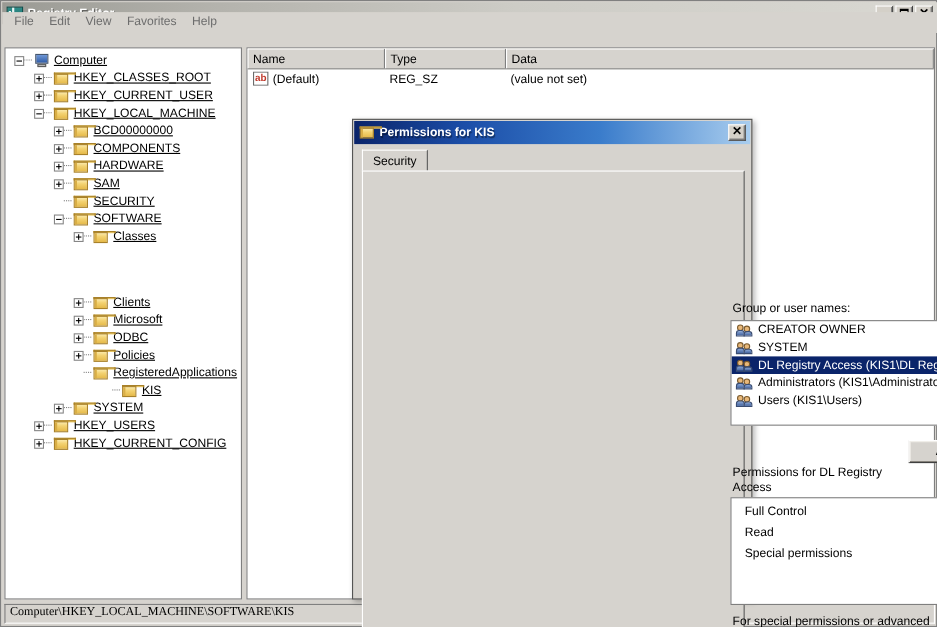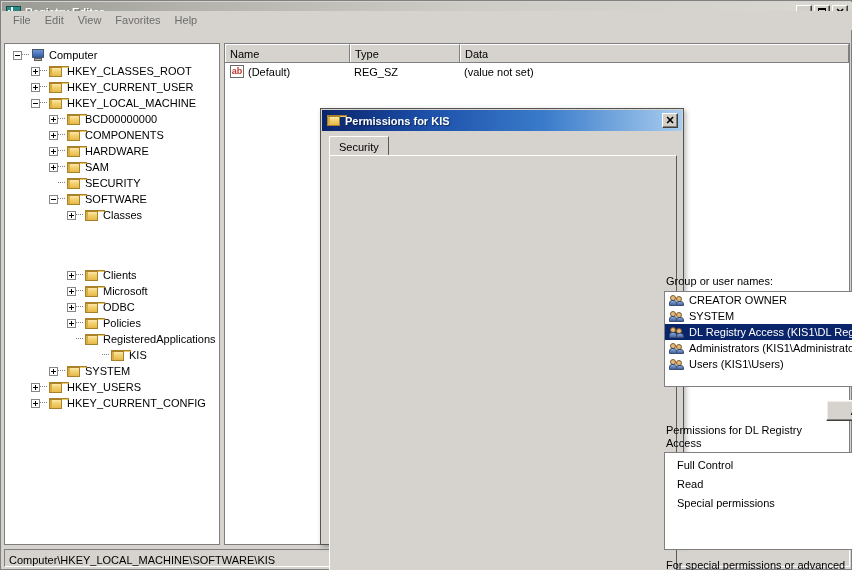--- a/index.html
+++ b/index.html
@@ -163,20 +163,21 @@
     height: 16px;
     display: flex;
     align-items: center;
     white-space: nowrap;
     cursor: default;
   }
   .tnode .lbl {
     font-size: 11px;
     color: #000;
     margin-left: 3px;
+    text-decoration: underline;
   }
   .expander {
     width: 9px; height: 9px;
     box-sizing: border-box;
     border: 1px solid #868686;
     background: #ffffff;
     position: relative;
     flex: 0 0 auto;
   }
   .expander::before {
@@ -305,24 +306,25 @@
   .statusbar {
     position: absolute;
     left: 3px; top: 548px;
     width: 846px; height: 18px;
     box-sizing: border-box;
     background: #d6d3ce;
     border: 1px solid #7f7f7f;
     border-right-color: #ffffff;
     border-bottom-color: #ffffff;
     display: flex;
-    align-items: flex-end;
+    align-items: flex-start;
     padding-left: 4px;
     font-size: 11px;
     color: #000;
+    font-family: Liberation Serif, serif;
   }
 
   
   .dialog {
     position: absolute;
     left: 320px; top: 108px;
     width: 364px; height: 437px;
     background: #d6d3ce;
     border: 1px solid #545454;
     box-sizing: border-box;

